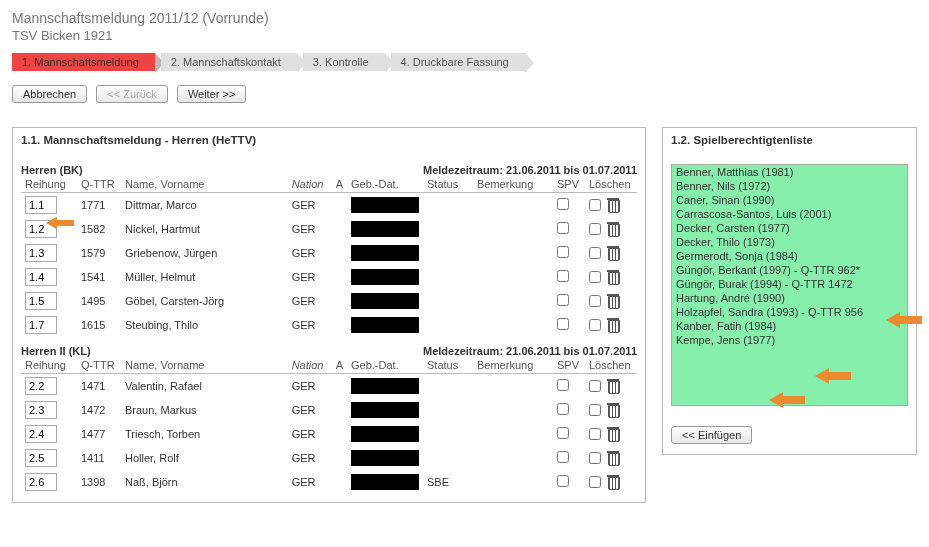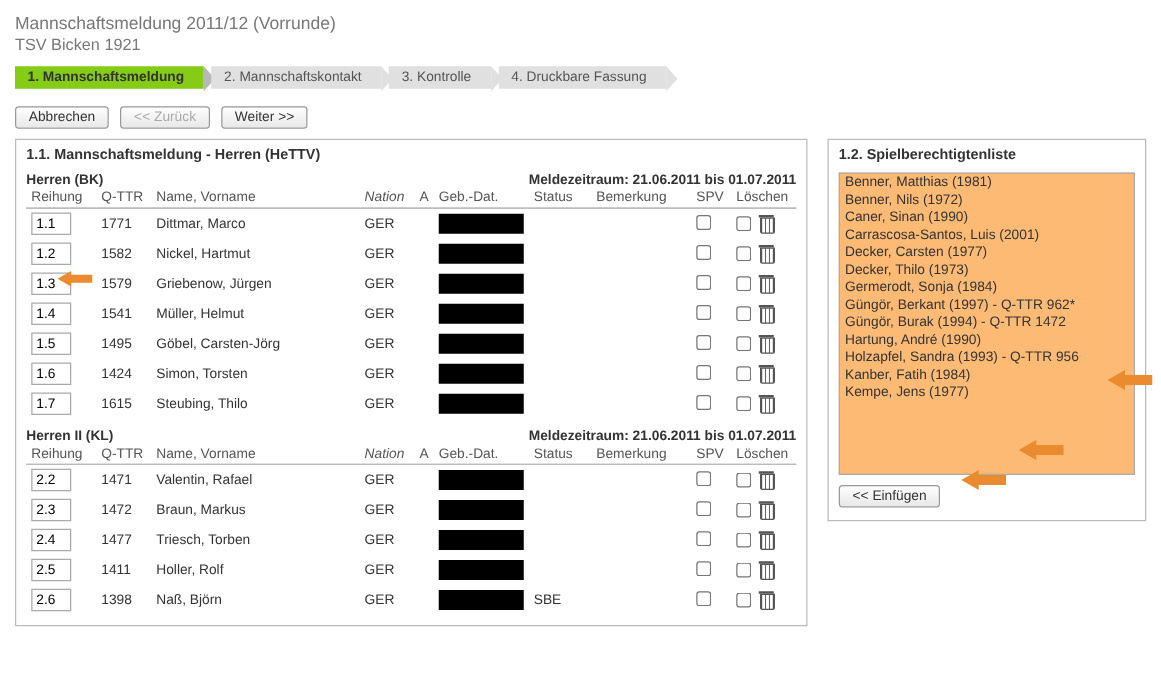--- a/index.html
+++ b/index.html
@@ -1,43 +1,43 @@
 <!DOCTYPE html>
 <html><head>
 <meta charset="utf-8">
 <style>
   * { box-sizing: border-box; margin: 0; padding: 0; }
   body { font-family: Verdana, Arial, sans-serif; font-size: 11px; color: #444; background: #fff; padding: 10px 12px; width: 929px; }
   .page-title { font-size: 14px; color: #777; margin-bottom: 2px; }
   .page-subtitle { font-size: 13px; color: #777; margin-bottom: 10px; }
   .steps { margin-bottom: 14px; }
   .step { display: inline-block; position: relative; background: #e0e0e0; color: #555; padding: 3px 16px 3px 10px; margin-right: 6px; font-size: 11px; }
-  .step.active { background: #84cc16; color: #333; font-weight: bold; }
+  .step.active { background: #ef4444; color: #333; }
   .step::after { content: ""; position: absolute; right: -9px; top: 0; border-left: 9px solid #e0e0e0; border-top: 10px solid transparent; border-bottom: 10px solid transparent; }
   .step.active::after { border-left-color: #b8b8b8; }
   .btn { background: linear-gradient(#fefefe,#e8e8e8); border: 1px solid #999; border-radius: 3px; padding: 2px 10px; font-size: 11px; cursor: pointer; color: #333; }
   .btn:disabled { color: #aaa; cursor: default; }
-  .btn-row { margin-bottom: 8px; }
+  .btn-row { margin-bottom: 24px; }
   .btn-row .btn { margin-right: 6px; }
   .cols { display: flex; gap: 16px; align-items: flex-start; }
   .panel { border: 1px solid #bbb; }
   .panel-left { flex: 1; padding: 6px 8px 8px 8px; }
   .panel-right { width: 255px; padding: 6px 8px 10px 8px; position: relative; }
-  .panel-title { font-weight: bold; font-size: 11.5px; margin-bottom: 8px; color: #333; }
+  .panel-title { font-weight: bold; font-size: 11.5px; margin-bottom: 18px; color: #333; }
   .team-header { display: flex; justify-content: space-between; font-weight: bold; margin-top: 8px; color: #333; }
   table { border-collapse: collapse; width: 100%; }
   th { text-align: left; font-weight: normal; color: #555; border-bottom: 1px solid #bbb; padding: 2px 4px; font-size: 11px; }
   td { padding: 3px 4px; vertical-align: middle; font-size: 11px; color: #333; }
   .rank-input { width: 32px; height: 18px; border: 1px solid #aaa; text-align: left; padding-left: 3px; font-size: 11px; }
   .blk { background: #000; height: 16px; width: 68px; }
   .chk { width: 12px; height: 12px; }
   .trash { display:inline-block; width:12px; height:14px; position:relative; }
   .trash::before { content:""; position:absolute; top:2px; left:1px; width:10px; height:11px; border:1px solid #555; border-radius:0 0 2px 2px; background:repeating-linear-gradient(90deg,#555 0 1px,transparent 1px 3px); }
   .trash::after { content:""; position:absolute; top:0; left:0; width:12px; height:2px; background:#555; }
-  .eligible-box { border:1px solid #aaa; height:242px; overflow-y:scroll; background:#fdba74; margin-bottom:8px; }
+  .eligible-box { border:1px solid #aaa; height:242px; overflow-y:scroll; background:#86efac; margin-bottom:20px; }
   .eligible-box div { padding:1px 4px; font-size:11px; color:#333; cursor:pointer; white-space:nowrap; }
   .with-rank { display:flex; align-items:center; gap:6px; margin-bottom:6px; }
   .with-rank input { width:54px; height:18px; border:1px solid #aaa; padding-left:3px; font-size:11px; }
   .arrow-orange { position:absolute; width:36px; height:20px; pointer-events:none; }
   .arrow-orange svg { width:100%; height:100%; }
   th.c-reihung{width:56px;} th.c-qttr{width:44px;} th.c-name{} th.c-nation{width:44px;font-style:italic;} th.c-a{width:14px;} th.c-geb{width:72px;} th.c-status{width:50px;margin-left:16px;} th.c-bem{width:80px;} th.c-spv{width:32px;} th.c-del{width:52px;}
   td.c-del{text-align:left;}
   .del-wrap{display:flex;align-items:center;gap:6px;}
 </style>
 </head>
@@ -151,39 +151,20 @@
                 <div class="del-wrap">
                   <input type="checkbox" class="chk" style="">
                   <span class="trash"></span>
                 </div>
               </td>
             </tr>
             <tr>
               <td><input class="rank-input" value="1.5" style=""></td>
               <td>1495</td>
               <td>Göbel, Carsten-Jörg</td>
-              <td>GER</td>
-              <td></td>
-              <td>
-                <div class="blk"></div>
-              </td>
-              <td></td>
-              <td></td>
-              <td><input type="checkbox" class="chk" style=""></td>
-              <td class="c-del">
-                <div class="del-wrap">
-                  <input type="checkbox" class="chk" style="">
-                  <span class="trash"></span>
-                </div>
-              </td>
-            </tr>
-            <tr>
-              <td><input class="rank-input" value="1.6" style=""></td>
-              <td>1424</td>
-              <td>Simon, Torsten</td>
               <td>GER</td>
               <td></td>
               <td>
                 <div class="blk"></div>
               </td>
               <td></td>
               <td></td>
               <td><input type="checkbox" class="chk" style=""></td>
               <td class="c-del">
                 <div class="del-wrap">

